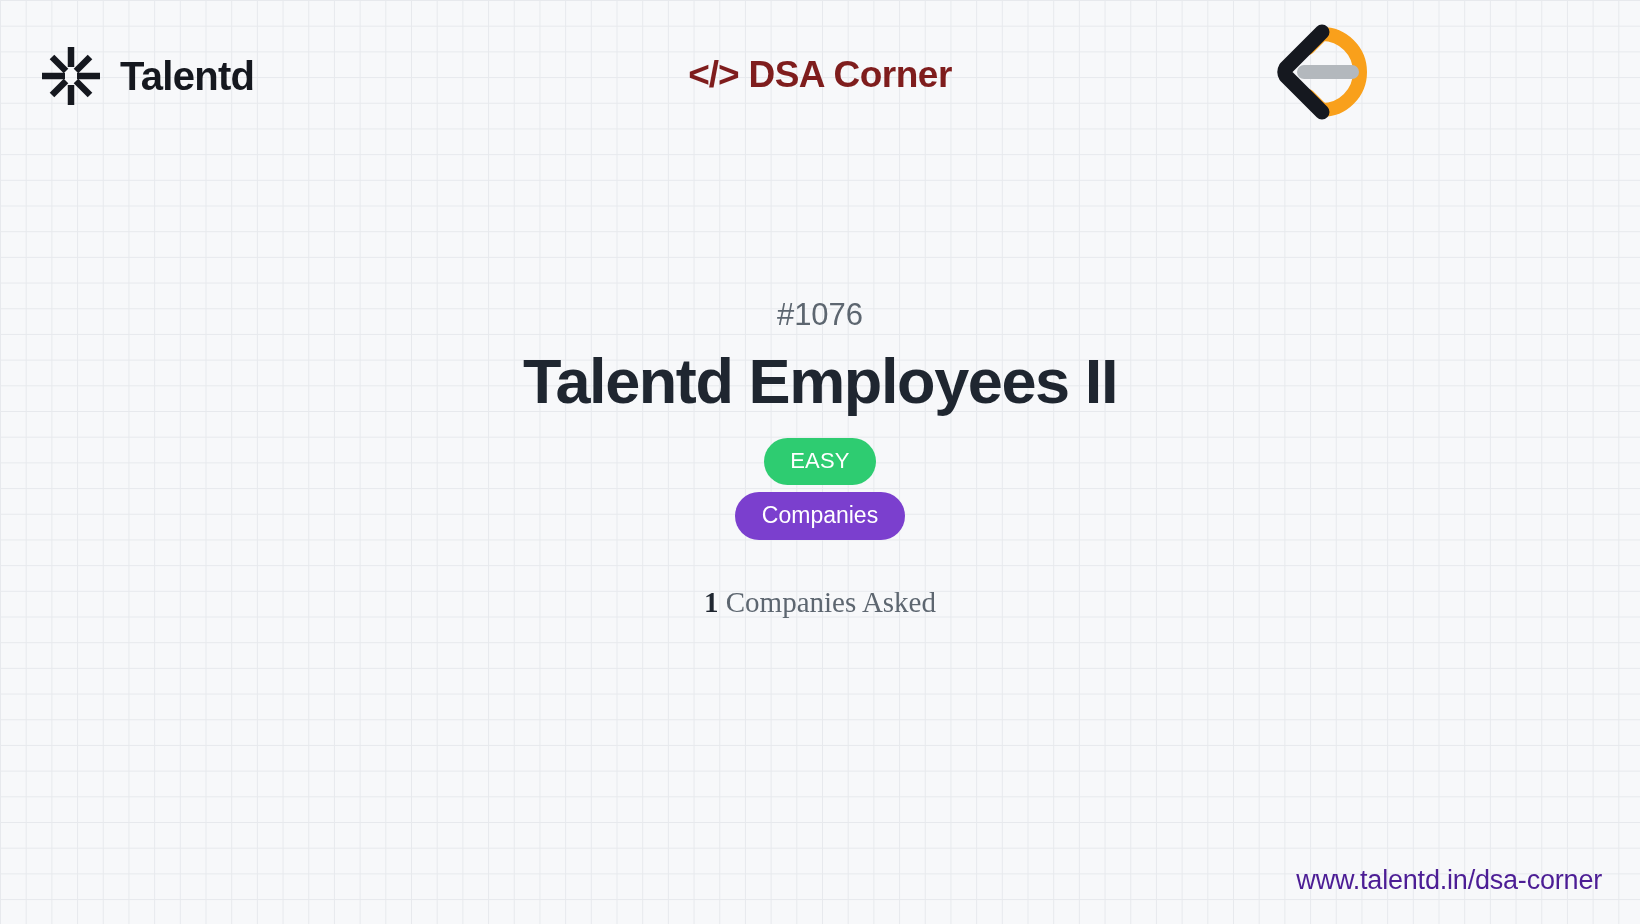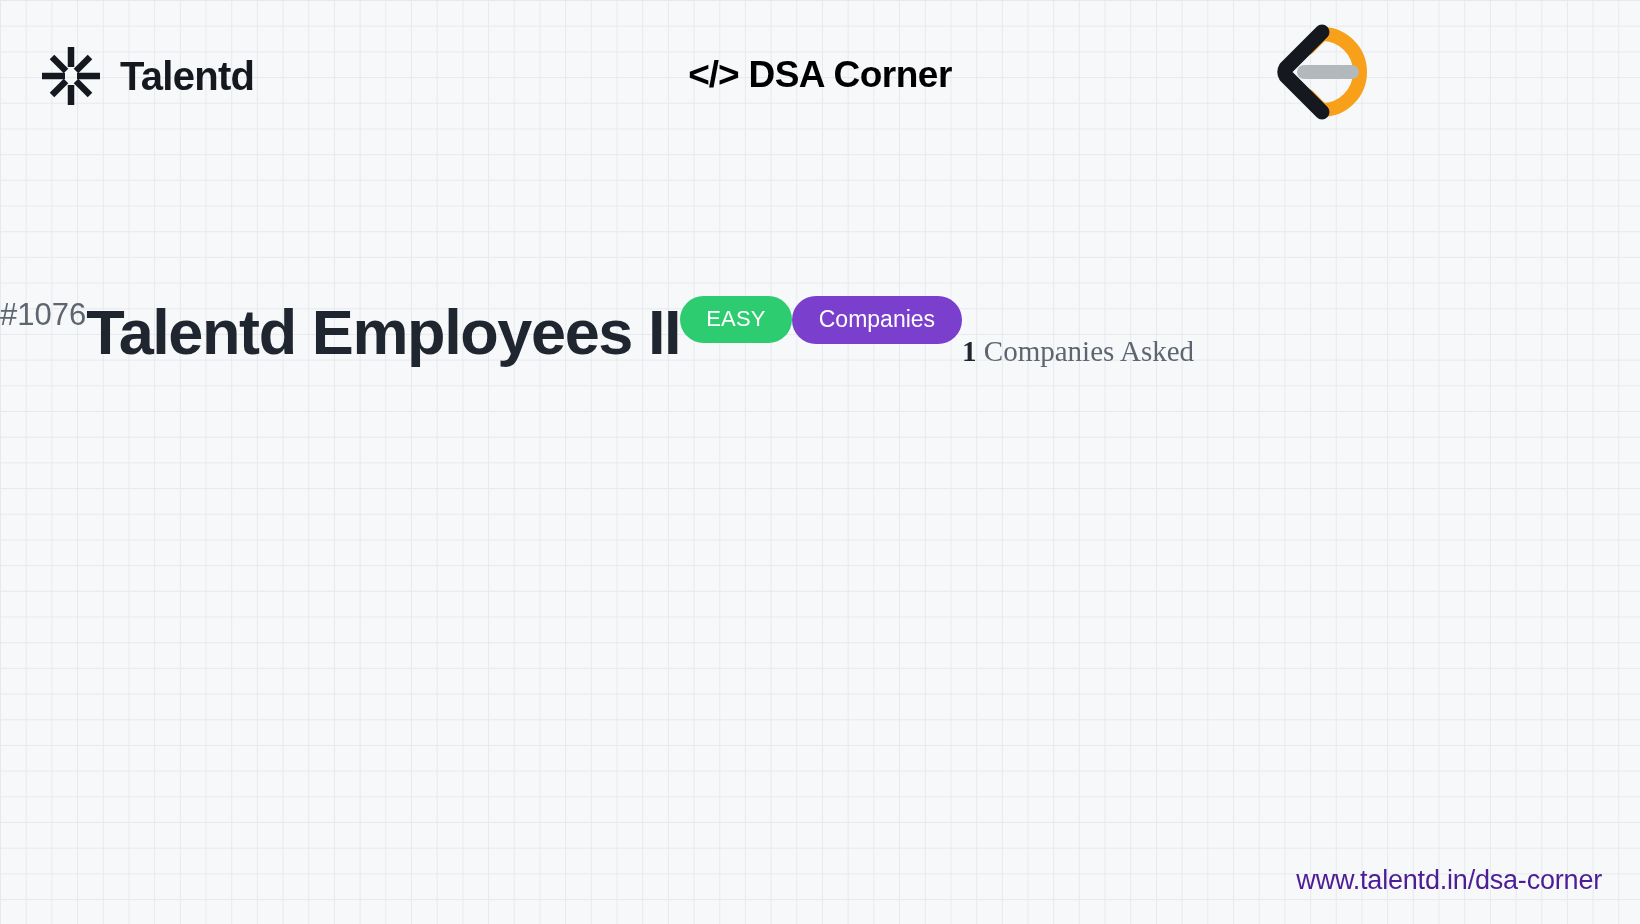--- a/index.html
+++ b/index.html
@@ -50,21 +50,21 @@
   }
 
   .header-title {
     position:absolute;
     left:0;
     top:53px;
     width:1640px;
     text-align:center;
     font-size:37px;
     font-weight:bold;
-    color:#000000;
+    color:#7f1d1d;
     letter-spacing:-0.5px;
     line-height:1.2;
     white-space:nowrap;
   }
   .header-title .code-glyph { letter-spacing:-1px; }
 
   .platform-logo {
     position:absolute;
     right:-28px;
     top:18px;
@@ -74,21 +74,22 @@
   }
   .platform-logo svg { display:block; width:130px; height:108px; }
 
   
   .content {
     position:absolute;
     left:0;
     top:296px;
     width:1640px;
     display:flex;
-    flex-direction:row;
+    flex-direction:column;
+    align-items:center;
   }
 
   .problem-number {
     font-size:31px;
     font-weight:normal;
     color:#5d6670;
     letter-spacing:0px;
     line-height:1.2;
     margin-bottom:12px;
   }

